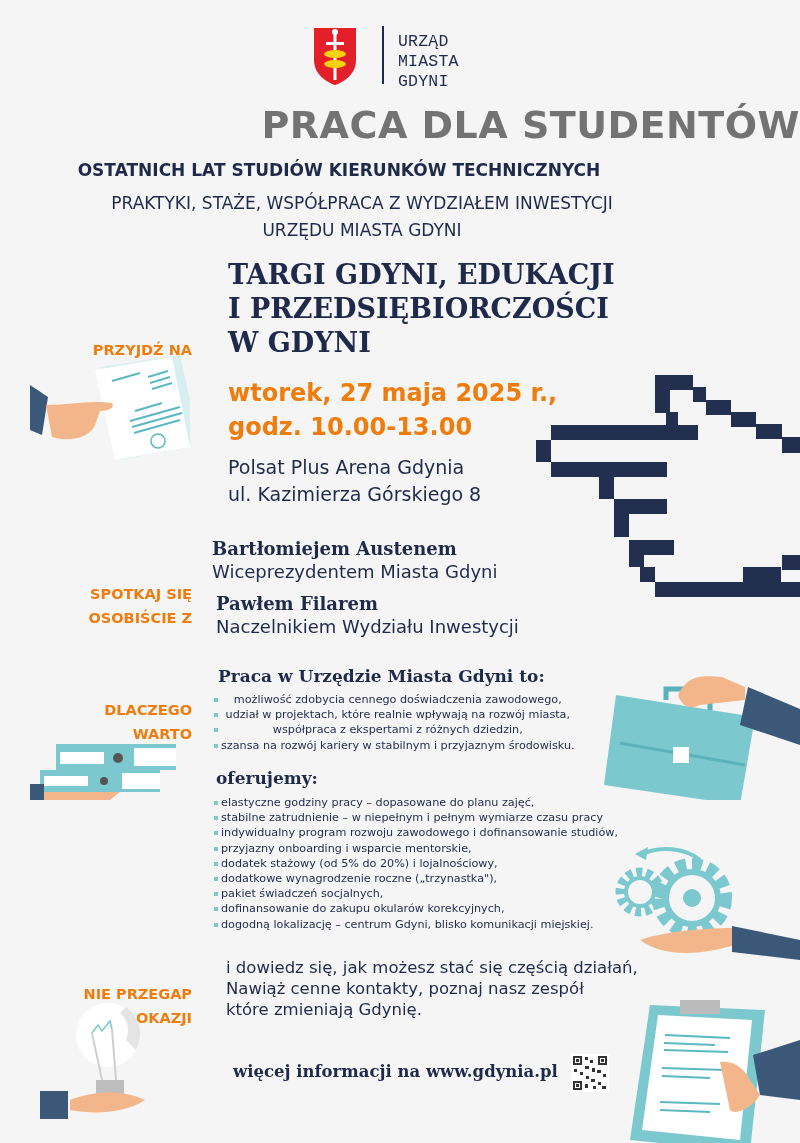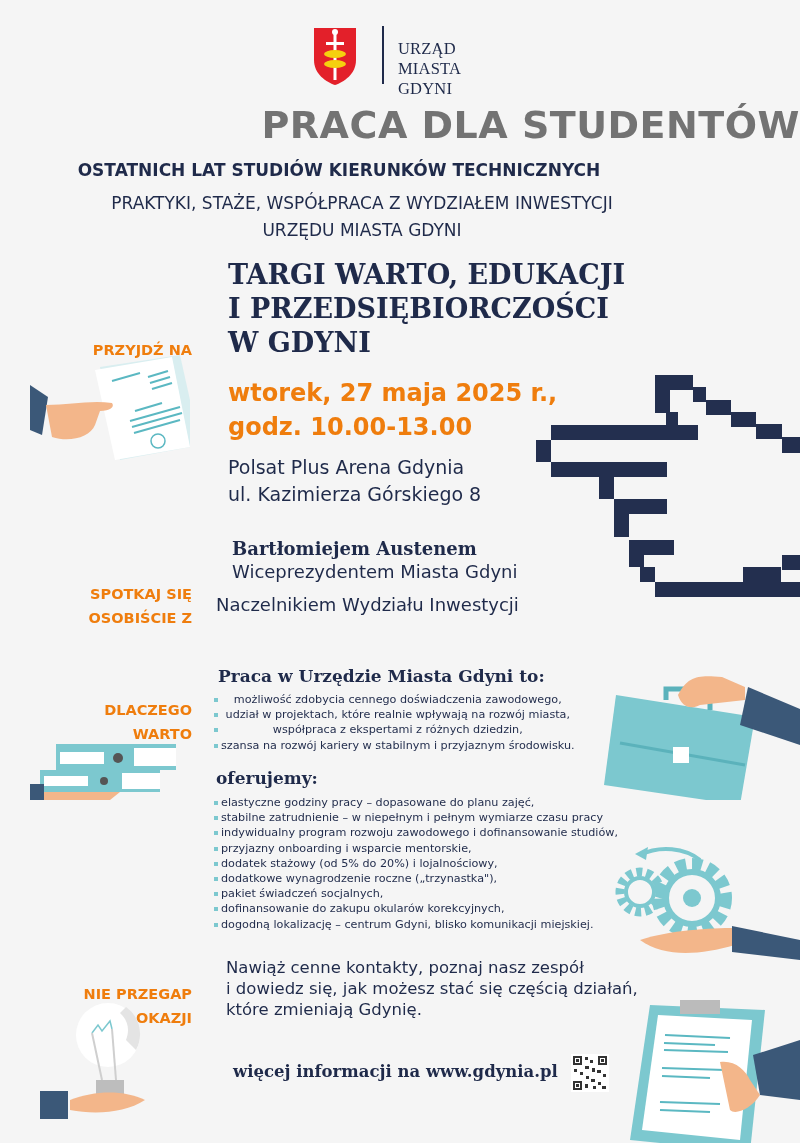--- a/index.html
+++ b/index.html
@@ -10,21 +10,21 @@
     color: #1f2a4a;
     position: relative;
     overflow: hidden;
   }
   .abs { position: absolute; }
 
   
   .logo { left: 312px; top: 24px; width: 190px; height: 64px; }
   .crest { left: 0; top: 2px; width: 46px; height: 60px; }
   .logo-divider { left: 70px; top: 2px; width: 2px; height: 58px; background: #1f2a4a; }
-  .logo-text { left: 86px; top: 15px; font-family: Liberation Serif, serif; font-size: 16.5px; line-height: 20px; color: #1f2a4a; letter-spacing: 0.2px; }
+  .logo-text { left: 86px; top: 8px; font-family: Liberation Mono, monospace; font-size: 16.5px; line-height: 20px; color: #1f2a4a; letter-spacing: 0.2px; }
 
   .main-title { left: 0; width: 800px; top: 103px; text-align: right; font-family: "DejaVu Sans", sans-serif; font-weight: bold; font-size: 38px; color: #737373; letter-spacing: 0.5px; }
   .subtitle1 { left: 0; width: 678px; top: 160px; text-align: center; font-weight: bold; font-size: 17px; color: #1f2a4a; }
   .subtitle2 { left: 0; width: 724px; top: 190px; text-align: center; font-size: 17px; color: #1f2a4a; line-height: 27px; }
 
   .side-label { font-family: "DejaVu Sans", sans-serif; font-weight: bold; color: #ef7d0d; font-size: 14.5px; text-align: right; line-height: 24px; margin-top: 36px; }
 
   .fair-title { left: 228px; top: 258px; font-family: "DejaVu Serif", serif; font-weight: bold; font-size: 27px; line-height: 34px; color: #1f2a4a; }
   .date-line { left: 228px; top: 376px; font-weight: bold; font-size: 24px; line-height: 34px; color: #ef7d0d; }
   .venue { left: 228px; top: 454px; font-size: 19px; line-height: 27px; color: #1f2a4a; }
@@ -67,21 +67,21 @@
 
 <div class="abs main-title">PRACA DLA STUDENTÓW</div>
 <div class="abs subtitle1">OSTATNICH LAT STUDIÓW KIERUNKÓW TECHNICZNYCH</div>
 <div class="abs subtitle2">
   <div>PRAKTYKI, STAŻE, WSPÓŁPRACA Z WYDZIAŁEM INWESTYCJI</div>
   <div>URZĘDU MIASTA GDYNI</div>
 </div>
 
 <div class="abs side-label" style="left:40px; width:152px; top:302px;">PRZYJDŹ NA</div>
 <div class="abs fair-title">
-  <div>TARGI WARTO, EDUKACJI</div>
+  <div>TARGI GDYNI, EDUKACJI</div>
   <div>I PRZEDSIĘBIORCZOŚCI</div>
   <div>W GDYNI</div>
 </div>
 <div class="abs date-line">
   <div>wtorek, 27 maja 2025 r.,</div>
   <div>godz. 10.00-13.00</div>
 </div>
 <div class="abs venue">
   <div>Polsat Plus Arena Gdynia</div>
   <div>ul. Kazimierza Górskiego 8</div>
@@ -125,25 +125,26 @@
   <div class="px" style="left:640px; top:567px; width:15px; height:15px;"></div>
   <div class="px" style="left:655px; top:582px; width:147px; height:15px;"></div>
   <div class="px" style="left:743px; top:567px; width:38px; height:15px;"></div>
   <div class="px" style="left:782px; top:555px; width:18px; height:15px;"></div>
 </div>
 
 <div class="abs side-label" style="left:40px; width:152px; top:546px;">
   <div>SPOTKAJ SIĘ</div>
   <div>OSOBIŚCIE Z</div>
 </div>
-<div class="abs" style="left:232px; top:538px;">
+<div class="abs" style="left:212px; top:538px;">
   <div class="person-name">Bartłomiejem Austenem</div>
   <div class="person-role">Wiceprezydentem Miasta Gdyni</div>
 </div>
 <div class="abs" style="left:216px; top:593px;">
+  <div class="person-name">Pawłem Filarem</div>
   <div class="person-role">Naczelnikiem Wydziału Inwestycji</div>
 </div>
 
 <div class="abs side-label" style="left:40px; width:152px; top:662px;">
   <div>DLACZEGO</div>
   <div>WARTO</div>
 </div>
 <div class="abs why-heading">Praca w Urzędzie Miasta Gdyni to:</div>
 <ul class="abs bullets" style="left:214px; top:692px;text-align:center;">
   <li>możliwość zdobycia cennego doświadczenia zawodowego,</li>
@@ -197,22 +198,22 @@
   <circle cx="82" cy="58" r="9" fill="#7cc8cf"></circle>
   <path d="M30 100 C60 90 100 88 125 88 L125 105 C90 115 55 118 30 100 Z" fill="#f3b68a"></path>
   <polygon points="122,86 190,100 190,120 122,112" fill="#3b5878"></polygon>
 </svg>
 
 <div class="abs side-label" style="left:40px; width:152px; top:946px;">
   <div>NIE PRZEGAP</div>
   <div>OKAZJI</div>
 </div>
 <div class="abs closing">
+  <div>i dowiedz się, jak możesz stać się częścią działań,</div>
   <div>Nawiąż cenne kontakty, poznaj nasz zespół</div>
-  <div>i dowiedz się, jak możesz stać się częścią działań,</div>
   <div>które zmieniają Gdynię.</div>
 </div>
 
 <svg class="abs" style="left:40px; top:995px; width:140px; height:130px;" viewBox="0 0 140 130">
   <circle cx="68" cy="40" r="32" fill="#fff"></circle>
   <path d="M86 12 C100 22 104 40 96 55 L86 45 C90 35 88 25 80 18 Z" fill="#e4e4e4"></path>
   <polyline points="52,38 58,30 62,36 70,26 72,34" fill="none" stroke="#7cc8cf" stroke-width="1.5"></polyline>
   <line x1="52" y1="38" x2="62" y2="85" stroke="#cfcfcf" stroke-width="2"></line>
   <line x1="72" y1="34" x2="76" y2="85" stroke="#cfcfcf" stroke-width="2"></line>
   <rect x="56" y="85" width="28" height="18" fill="#bdbdbd"></rect>

